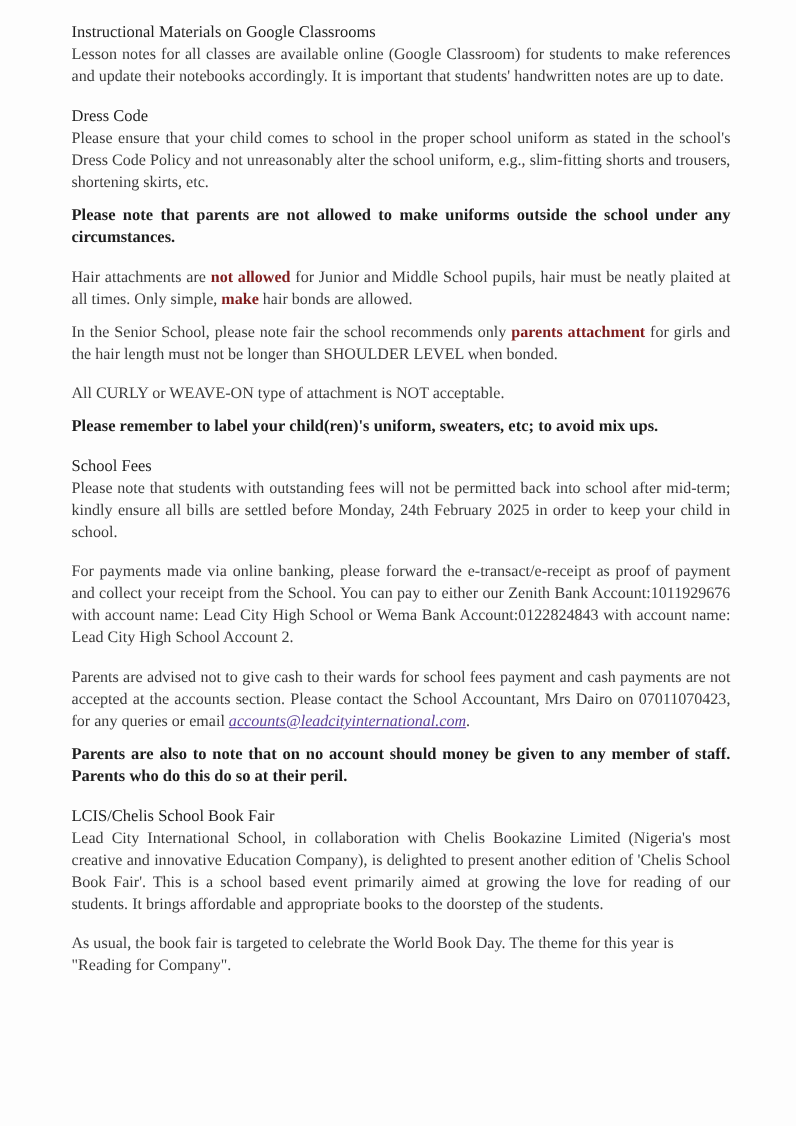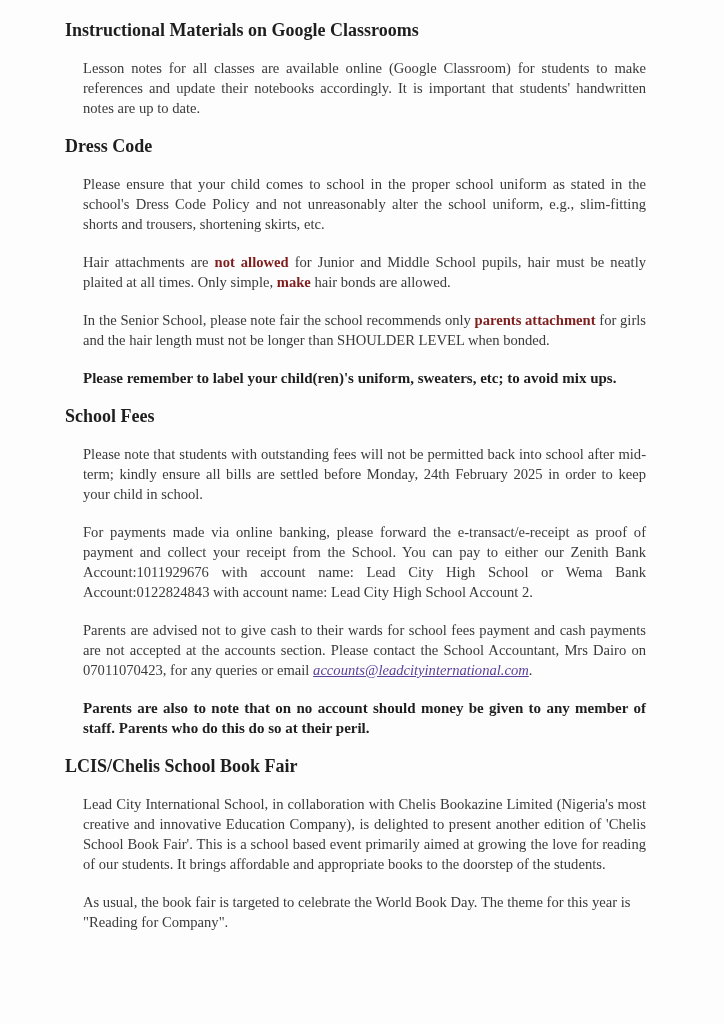--- a/index.html
+++ b/index.html
@@ -14,27 +14,27 @@
       width: 724px;
       height: 1024px;
       box-sizing: border-box;
       padding: 20px 60px 0 65px;
       font-family: "Liberation Serif", "DejaVu Serif", serif;
       color: #3a3a3a;
       font-size: 14.6px;
       line-height: 20px;
     }
     .heading {
-      font-weight: bold;
+      font-weight: normal;
       color: #1e1e1e;
-      font-size: 18px;
+      font-size: 15px;
       margin: 0;
       line-height: 20px;
     }
-    p { margin: 18px; }
+    p { margin: 0; }
     .para { text-align: justify; }
     .gap { margin-top: 10px; }
     .gap-l { margin-top: 16px; }
     .notice {
       font-weight: bold;
       color: #1e1e1e;
       font-size: 15px;
     }
     b.inline { color: #7f1d1d; }
     a.email {
@@ -49,22 +49,24 @@
 <div class="page">
 
   <section>
     <h2 class="heading">Instructional Materials on Google Classrooms</h2>
     <p class="para">Lesson notes for all classes are available online (Google Classroom) for students to make references and update their notebooks accordingly. It is important that students' handwritten notes are up to date.</p>
   </section>
 
   <section class="gap-l">
     <h2 class="heading">Dress Code</h2>
     <p class="para">Please ensure that your child comes to school in the proper school uniform as stated in the school's Dress Code Policy and not unreasonably alter the school uniform, e.g., slim-fitting shorts and trousers, shortening skirts, etc.</p>
+    <p class="para notice gap">Please note that parents are not allowed to make uniforms outside the school under any circumstances.</p>
     <p class="para gap-l"><span>Hair attachments are </span><b class="inline">not allowed</b><span> for Junior and Middle School pupils, hair must be neatly plaited at all times. Only simple, </span><b class="inline">make</b><span> hair bonds are allowed.</span></p>
     <p class="para gap"><span>In the Senior School, please note fair the school recommends only </span><b class="inline">parents attachment</b><span> for girls and the hair length must not be longer than SHOULDER LEVEL when bonded.</span></p>
+    <p class="para gap-l">All CURLY or WEAVE-ON type of attachment is NOT acceptable.</p>
     <p class="para notice gap">Please remember to label your child(ren)'s uniform, sweaters, etc; to avoid mix ups.</p>
   </section>
 
   <section class="gap-l">
     <h2 class="heading">School Fees</h2>
     <p class="para">Please note that students with outstanding fees will not be permitted back into school after mid-term; kindly ensure all bills are settled before Monday, 24th February 2025 in order to keep your child in school.</p>
     <p class="para gap-l">For payments made via online banking, please forward the e-transact/e-receipt as proof of payment and collect your receipt from the School. You can pay to either our Zenith Bank Account:1011929676 with account name: Lead City High School or Wema Bank Account:0122824843 with account name: Lead City High School Account 2.</p>
     <p class="para gap-l"><span>Parents are advised not to give cash to their wards for school fees payment and cash payments are not accepted at the accounts section. Please contact the School Accountant, Mrs Dairo on 07011070423, for any queries or email </span><a class="email" href="#">accounts@leadcityinternational.com</a><span>.</span></p>
     <p class="para notice gap">Parents are also to note that on no account should money be given to any member of staff. Parents who do this do so at their peril.</p>
   </section>

